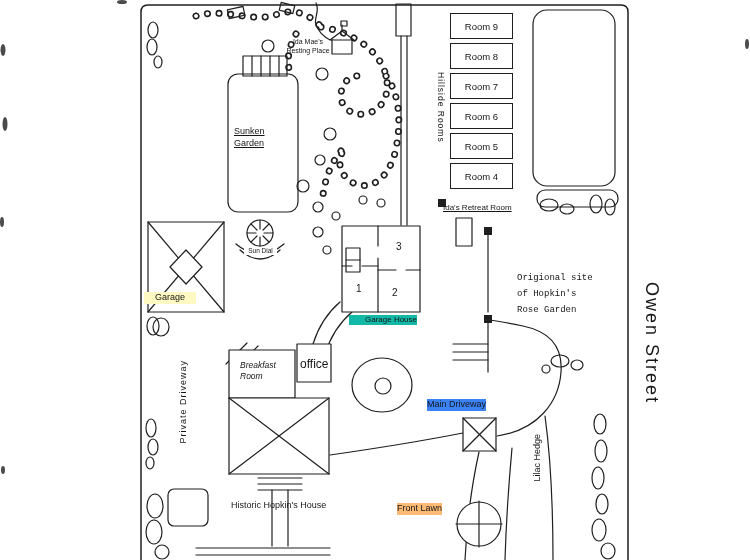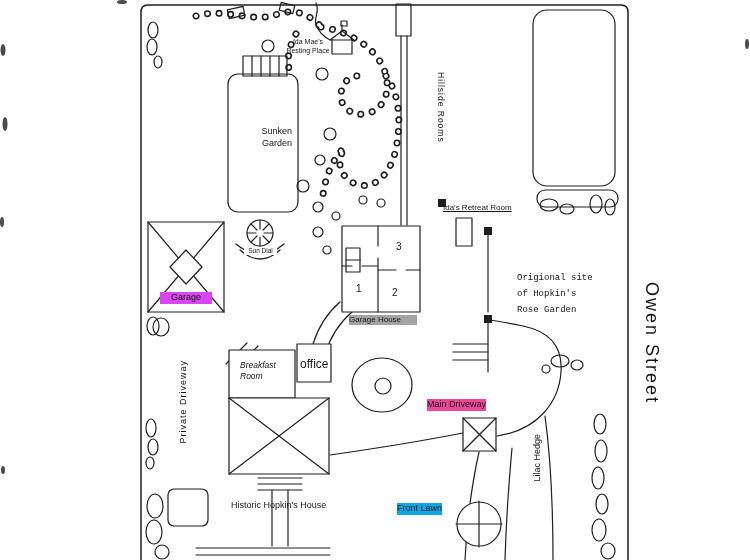--- a/index.html
+++ b/index.html
@@ -15,41 +15,41 @@
   .white { fill:#ffffff; }
   .stones-dark path { fill:none; stroke:#1f1f1f; stroke-width:7; stroke-dasharray:0.1 11.5; stroke-linecap:round; }
   .stones-light path { fill:none; stroke:#ffffff; stroke-width:3.8; stroke-dasharray:0.1 11.5; stroke-linecap:round; }
 
   
   .lbl { position:absolute; font-size:9px; line-height:1.3; color:#161616; }
   .vtext { writing-mode:vertical-rl; }
   .vup { writing-mode:vertical-rl; transform:rotate(180deg); }
 
   .lab-resting { left:283px; top:37px; width:50px; font-size:7px; text-align:center; }
-  .lab-sunken { left:234px; top:126px; width:58px; text-align:right; }
+  .lab-sunken { left:234px; top:126px; width:58px; text-align:left;text-decoration:underline; }
   .lab-hillside { left:435px; top:72px; height:122px; font-size:8.5px; letter-spacing:1px; }
   .rooms { position:absolute; left:450px; top:13px; }
   .room-cell { width:63px; height:26px; border:1.4px solid #1f1f1f; margin-bottom:4px;
                display:flex; align-items:center; justify-content:center; font-size:9.5px; background:#fff; }
   .lab-retreat { left:443px; top:203px; font-size:8px; white-space:nowrap;text-decoration:underline; }
   .lab-rose { left:517px; top:271px; width:86px; font-size:9px; line-height:1.75;font-family:Liberation Mono, monospace; }
   .lab-owen { left:640px; top:282px; font-size:18px; letter-spacing:2px; height:140px; }
-  .lab-garage { left:160px; top:292px; width:52px; text-align:center; background:#d946ef; }
+  .lab-garage { left:144px; top:292px; width:52px; text-align:center; background:#fef9c3; }
   .lab-sundial { left:244px; top:247px; width:33px; text-align:center; font-size:6.5px; background:#fff; }
-  .lab-garagehouse { left:349px; top:315px; width:68px; text-align:left; font-size:8px; background:#a3a3a3; }
+  .lab-garagehouse { left:349px; top:315px; width:68px; text-align:right; font-size:8px; background:#14b8a6; }
   .lab-unit1 { left:356px; top:282px; font-size:10px; }
   .lab-unit2 { left:392px; top:286px; font-size:10px; }
   .lab-unit3 { left:396px; top:240px; font-size:10px; }
   .lab-breakfast { left:240px; top:360px; width:46px; font-size:8.5px;font-style:italic; }
   .lab-office { left:300px; top:357px; width:28px; text-align:center; font-size:12px; }
   .lab-private { left:178px; top:360px; font-size:9px; letter-spacing:1px; }
-  .lab-maindrive { left:427px; top:399px; font-size:9px; white-space:nowrap; background:#ec4899; }
+  .lab-maindrive { left:427px; top:399px; font-size:9px; white-space:nowrap; background:#3b82f6; }
   .lab-lilac { left:532px; top:434px; font-size:9px; }
   .lab-historic { left:231px; top:500px; font-size:9px; white-space:nowrap;text-align:center; }
-  .lab-frontlawn { left:397px; top:503px; font-size:9px; white-space:nowrap; background:#0ea5e9; }
+  .lab-frontlawn { left:397px; top:503px; font-size:9px; white-space:nowrap; background:#fdba74; }
 </style>
 </head>
 <body>
 
 <div class="map">
 
   <svg width="750" height="560" viewBox="0 0 750 560">
 
     <g class="fillink" opacity="0.8">
       <ellipse cx="3" cy="50" rx="2.5" ry="6"></ellipse>
@@ -259,20 +259,40 @@
       <circle cx="479" cy="524" r="22" class="white"></circle>
       <line x1="479" y1="501" x2="479" y2="547"></line>
       <line x1="456" y1="524" x2="502" y2="524"></line>
     </g>
   </svg>
 
   <div class="lbl lab-resting">Ida Mae's Resting Place</div>
   <div class="lbl lab-sunken">Sunken Garden</div>
 
   <div class="lbl vtext lab-hillside">Hillside Rooms</div>
+  <div class="rooms">
+    <div class="room-cell">
+        <span>Room 9</span>
+      </div>
+    <div class="room-cell">
+        <span>Room 8</span>
+      </div>
+    <div class="room-cell">
+        <span>Room 7</span>
+      </div>
+    <div class="room-cell">
+        <span>Room 6</span>
+      </div>
+    <div class="room-cell">
+        <span>Room 5</span>
+      </div>
+    <div class="room-cell">
+        <span>Room 4</span>
+      </div>
+  </div>
   <div class="lbl lab-retreat">Ida's Retreat Room</div>
 
   <div class="lbl lab-rose">Origional site of Hopkin's Rose Garden</div>
   <div class="lbl vtext lab-owen">Owen Street</div>
 
   <div class="lbl lab-garage">Garage</div>
   <div class="lbl lab-sundial">Sun Dial</div>
 
   <div class="lbl lab-garagehouse">Garage House</div>
   <div class="lbl lab-unit1">1</div>

